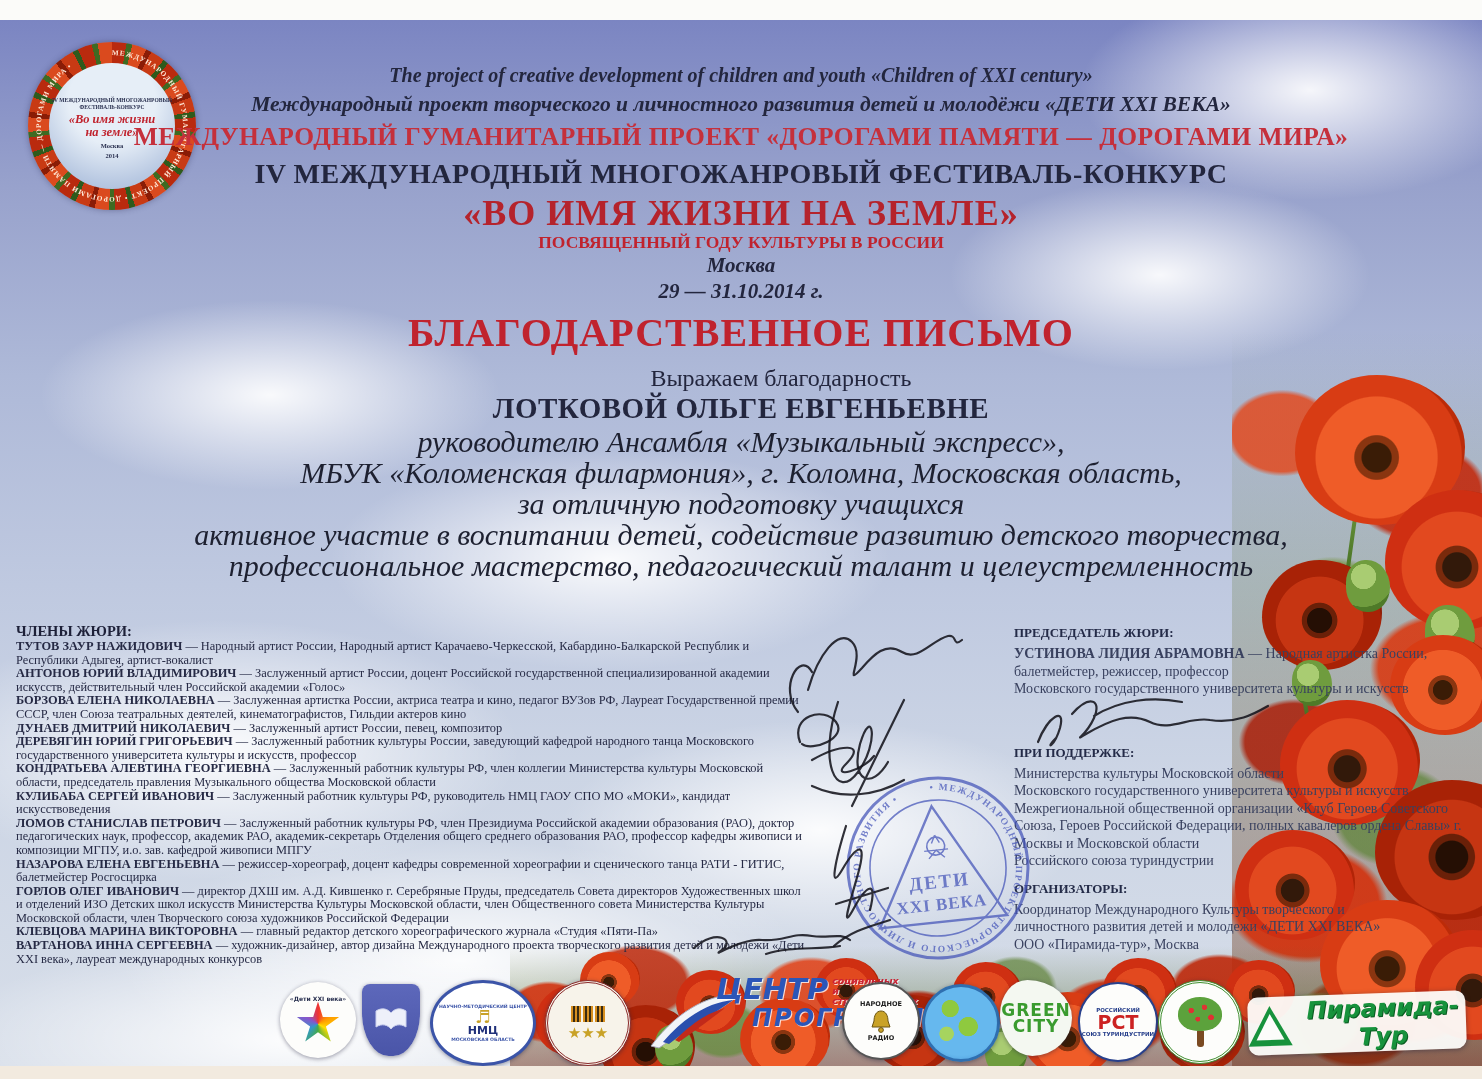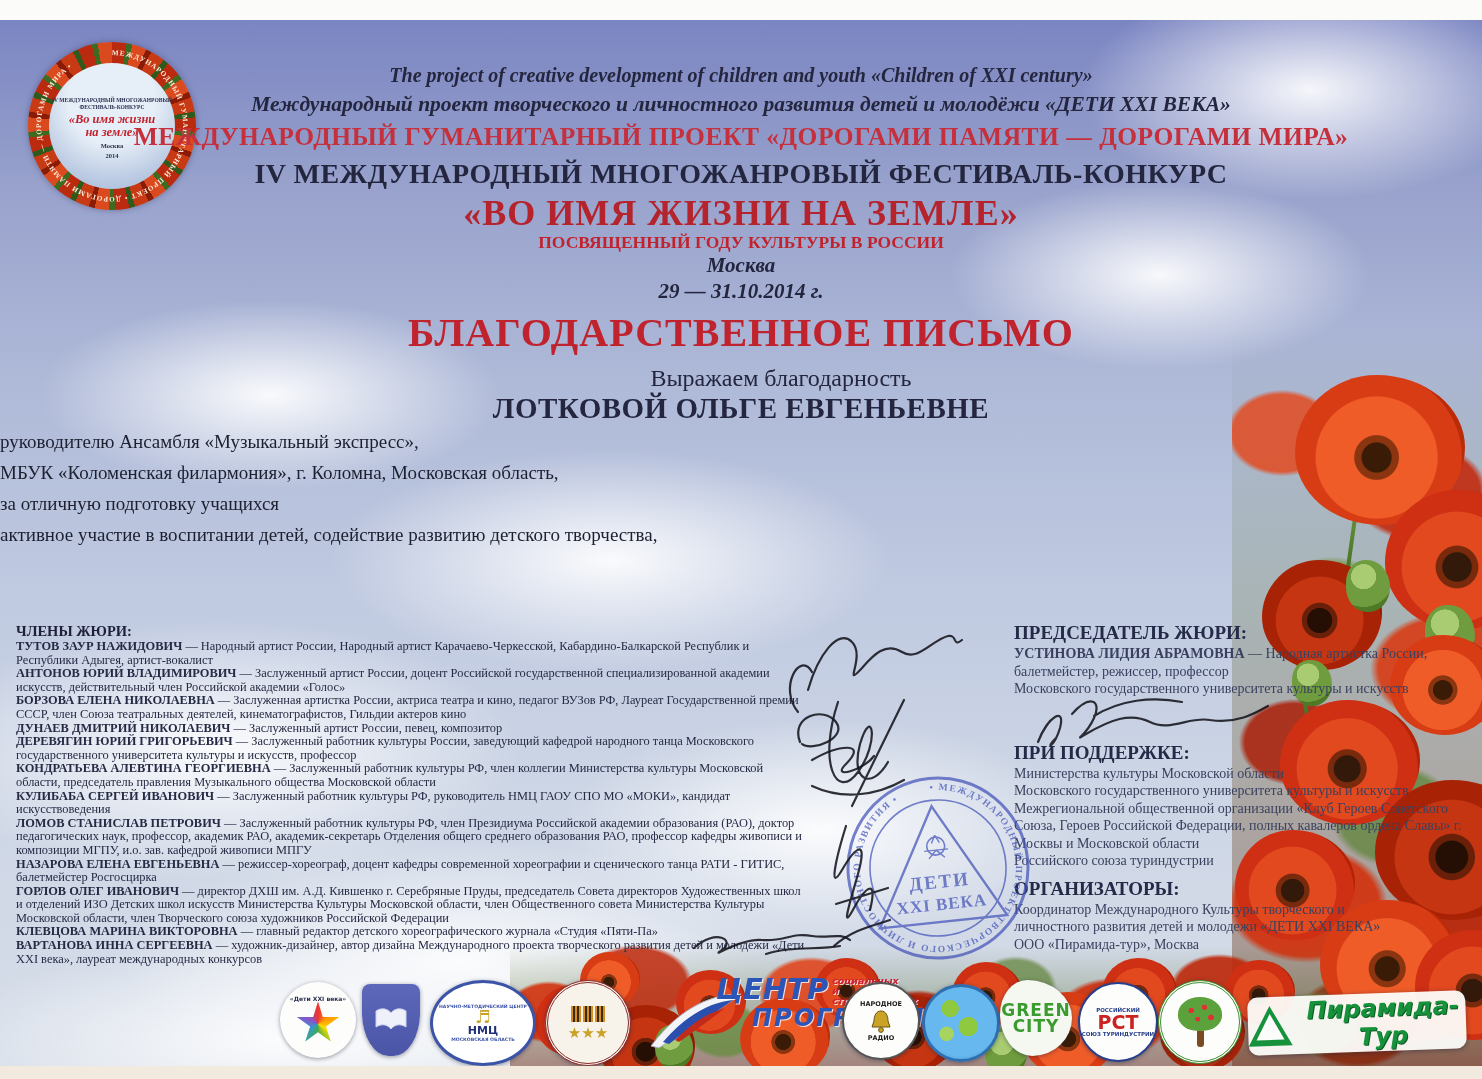--- a/index.html
+++ b/index.html
@@ -60,31 +60,31 @@
   .ru-line{top:72px;font-size:21.5px;font-weight:bold;font-style:italic;}
   .proj-line{top:102px;font-size:25.5px;font-weight:bold;color:#c5303c;letter-spacing:.5px;}
   .fest-line{top:138px;font-size:28px;font-weight:bold;letter-spacing:.5px;}
   .fest-name{top:172px;font-size:36px;font-weight:bold;color:#b5232c;letter-spacing:1px;}
   .dedic{top:212px;font-size:17.5px;font-weight:bold;color:#c0232e;}
   .city{top:233px;font-size:21px;font-weight:bold;font-style:italic;}
   .dates{top:259px;font-size:21px;font-weight:bold;font-style:italic;}
   .big-title{top:289px;font-size:40px;font-weight:bold;color:#c0232e;letter-spacing:1px;}
   .intro{top:345px;font-size:24px;margin-left:40px;}
   .recipient{top:372px;font-size:29px;font-weight:bold;letter-spacing:.5px;}
-  .body-lines{position:absolute;left:0;top:406px;width:100%;z-index:4;
-    font-size:19px;line-height:31px;color:#1d2030;}
+  .body-lines{position:absolute;left:0;top:406px;width:100%;text-align:center;z-index:4;
+    font-size:30px;line-height:31px;color:#1d2030;font-style:italic;}
   
   .jury{position:absolute;left:16px;top:604px;width:792px;z-index:4;color:#262a45;
     font-size:12.4px;line-height:13.6px;}
   .jury h3{margin:0 0 1px 0;font-size:14.5px;line-height:15px;color:#1d2038;}
   .jury p{margin:0;}
   .jname{font-weight:bold;}
   .rcol{position:absolute;left:1014px;top:604px;width:462px;z-index:4;color:#39415f;
     font-size:14px;line-height:17.5px;}
-  .rcol h3{margin:0 0 3px 0;font-size:19px;line-height:18px;color:#242b48;}
+  .rcol h3{margin:0 0 3px 0;font-size:13px;line-height:18px;color:#242b48;}
   .rcol p{margin:0;}
   .chair-block{white-space:pre-line;margin-bottom:46px !important;}
   .support{margin-bottom:10px !important;}
   .org-block{white-space:pre-line;}
   
   .stamp{position:absolute;left:842px;top:752px;width:192px;height:192px;z-index:4;opacity:.72;transform:rotate(-6deg);}
   .sigs{position:absolute;inset:0;z-index:5;pointer-events:none;}
   .sigs path{fill:none;stroke:#15151c;stroke-width:2.2;stroke-linecap:round;opacity:.88;}
   
   .logos{position:absolute;left:0;top:952px;width:100%;height:96px;z-index:6;
@@ -219,20 +219,21 @@
   <div class="hl dates">29 — 31.10.2014 г.</div>
   <div class="hl big-title">БЛАГОДАРСТВЕННОЕ ПИСЬМО</div>
   <div class="hl intro">Выражаем благодарность</div>
   <div class="hl recipient">ЛОТКОВОЙ ОЛЬГЕ ЕВГЕНЬЕВНЕ</div>
 
   <div class="body-lines">
     <div>руководителю Ансамбля «Музыкальный экспресс»,</div>
     <div>МБУК «Коломенская филармония», г. Коломна, Московская область,</div>
     <div>за отличную подготовку учащихся</div>
     <div>активное участие в воспитании детей, содействие развитию детского творчества,</div>
+    <div>профессиональное мастерство, педагогический талант и целеустремленность</div>
   </div>
 
   <div class="jury">
     <h3>ЧЛЕНЫ ЖЮРИ:</h3>
     <p><span class="jname">ТУТОВ ЗАУР НАЖИДОВИЧ</span> <span>— Народный артист России, Народный артист Карачаево-Черкесской, Кабардино-Балкарской Республик и Республики Адыгея, артист-вокалист</span></p>
     <p><span class="jname">АНТОНОВ ЮРИЙ ВЛАДИМИРОВИЧ</span> <span>— Заслуженный артист России, доцент Российской государственной специализированной академии искусств, действительный член Российской академии «Голос»</span></p>
     <p><span class="jname">БОРЗОВА ЕЛЕНА НИКОЛАЕВНА</span> <span>— Заслуженная артистка России, актриса театра и кино, педагог ВУЗов РФ, Лауреат Государственной премии СССР, член Союза театральных деятелей, кинематографистов, Гильдии актеров кино</span></p>
     <p><span class="jname">ДУНАЕВ ДМИТРИЙ НИКОЛАЕВИЧ</span> <span>— Заслуженный артист России, певец, композитор</span></p>
     <p><span class="jname">ДЕРЕВЯГИН ЮРИЙ ГРИГОРЬЕВИЧ</span> <span>— Заслуженный работник культуры России, заведующий кафедрой народного танца Московского государственного университета культуры и искусств, профессор</span></p>
     <p><span class="jname">КОНДРАТЬЕВА АЛЕВТИНА ГЕОРГИЕВНА</span> <span>— Заслуженный работник культуры РФ, член коллегии Министерства культуры Московской области, председатель правления Музыкального общества Московской области</span></p>

